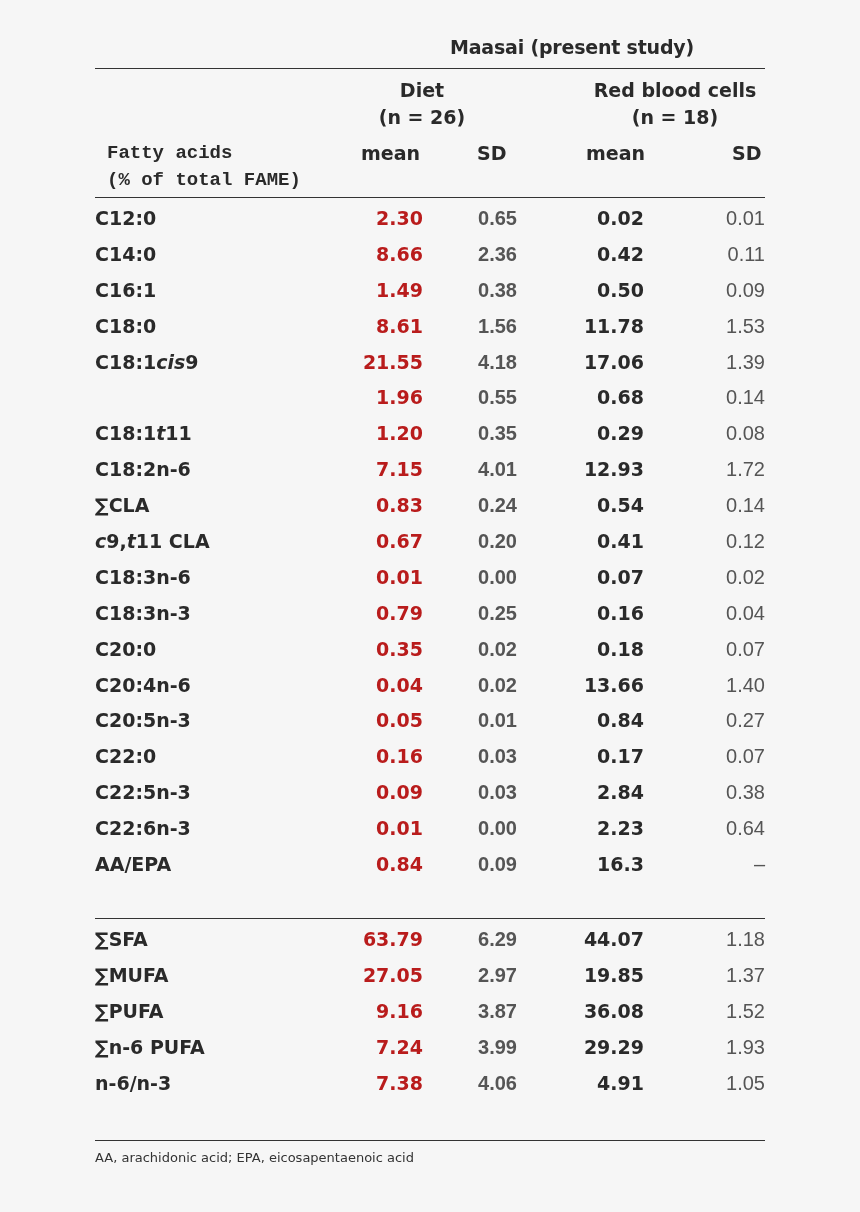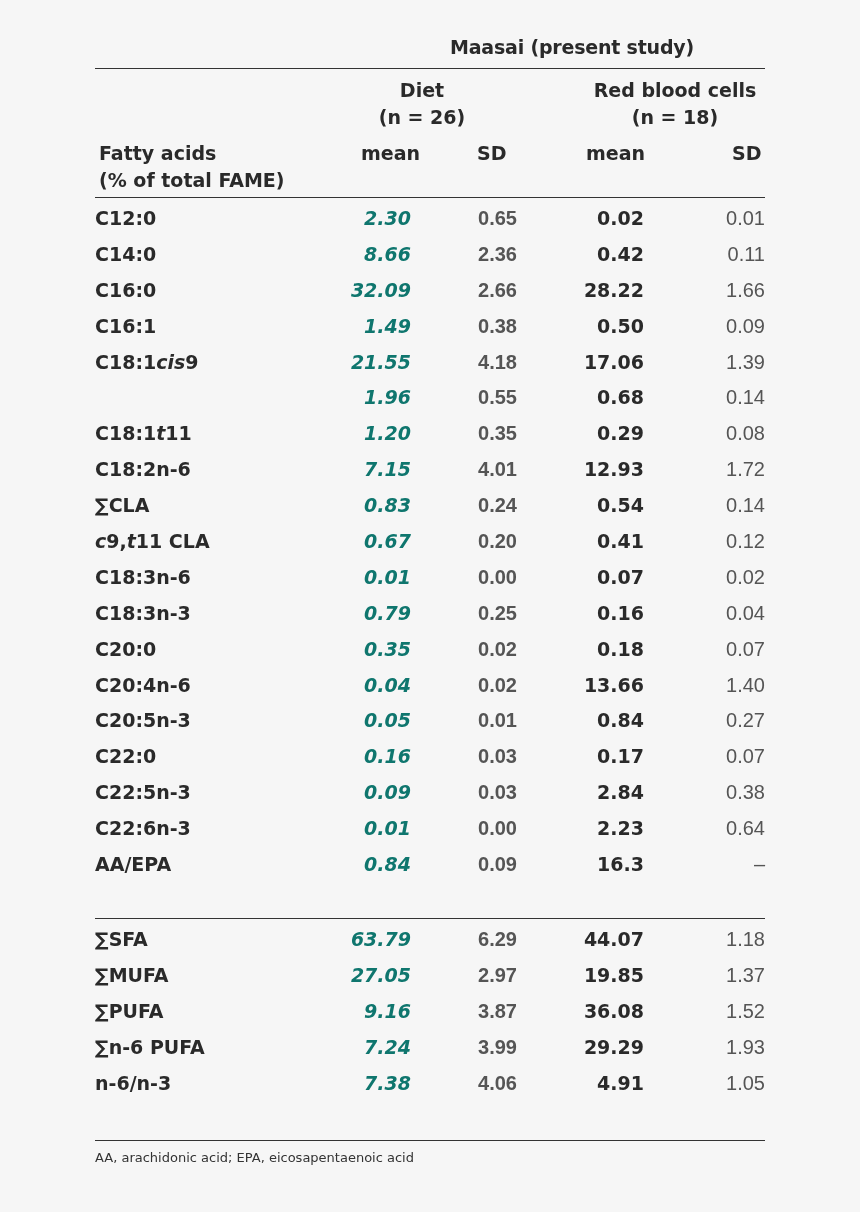--- a/index.html
+++ b/index.html
@@ -56,21 +56,21 @@
     .subhead.rbc { left: 480px; width: 200px; }
 
     .colhead {
       position: absolute;
       top: 140px;
       font-size: 19px;
       font-weight: 600;
       line-height: 27px;
       color: #2a2a2a;
     }
-    .colhead.fa { left: 4px; }
+    .colhead.fa { left: 12px; font-family: Liberation Mono, monospace; }
     .colhead.m1 { left: 266px; }
     .colhead.s1 { left: 382px; }
     .colhead.m2 { left: 491px; }
     .colhead.s2 { left: 637px; }
 
     .rows {
       position: absolute;
       left: 0;
       width: 670px;
     }
@@ -87,21 +87,21 @@
       left: 0;
       font-weight: 600;
       color: #2a2a2a;
       white-space: nowrap;
     }
     .row .label i { font-style: italic; }
     .row .v {
       position: absolute;
       text-align: right;
     }
-    .row .m1 { right: 354px; font-weight: 700; color: #0f766e; font-style: italic; }
+    .row .m1 { right: 342px; font-weight: 700; color: #b91c1c; }
     .row .s1 { right: 248px; font-weight: 700; color: #555; font-family: "Liberation Sans", sans-serif; font-size: 20px; }
     .row .m2 { right: 121px; font-weight: 700; color: #2a2a2a; }
     .row .s2 { right: 0; font-weight: 300; color: #555; font-family: "Liberation Sans", sans-serif; font-size: 20px; }
 
     .footnote {
       position: absolute;
       left: 0;
       top: 1150px;
       font-size: 13px;
       color: #333;
@@ -143,34 +143,34 @@
         <span class="v s2">0.01</span>
       </div>
       <div class="row">
         <span class="label"><span>C14:0</span><i></i><span></span></span>
         <span class="v m1">8.66</span>
         <span class="v s1">2.36</span>
         <span class="v m2">0.42</span>
         <span class="v s2">0.11</span>
       </div>
       <div class="row">
-        <span class="label"><span>C16:0</span><i></i><span></span></span>
-        <span class="v m1">32.09</span>
-        <span class="v s1">2.66</span>
-        <span class="v m2">28.22</span>
-        <span class="v s2">1.66</span>
-      </div>
-      <div class="row">
         <span class="label"><span>C16:1</span><i></i><span></span></span>
         <span class="v m1">1.49</span>
         <span class="v s1">0.38</span>
         <span class="v m2">0.50</span>
         <span class="v s2">0.09</span>
       </div>
       <div class="row">
+        <span class="label"><span>C18:0</span><i></i><span></span></span>
+        <span class="v m1">8.61</span>
+        <span class="v s1">1.56</span>
+        <span class="v m2">11.78</span>
+        <span class="v s2">1.53</span>
+      </div>
+      <div class="row">
         <span class="label"><span>C18:1</span><i>cis</i><span>9</span></span>
         <span class="v m1">21.55</span>
         <span class="v s1">4.18</span>
         <span class="v m2">17.06</span>
         <span class="v s2">1.39</span>
       </div>
       <div class="row">
         <span class="v m1">1.96</span>
         <span class="v s1">0.55</span>
         <span class="v m2">0.68</span>

